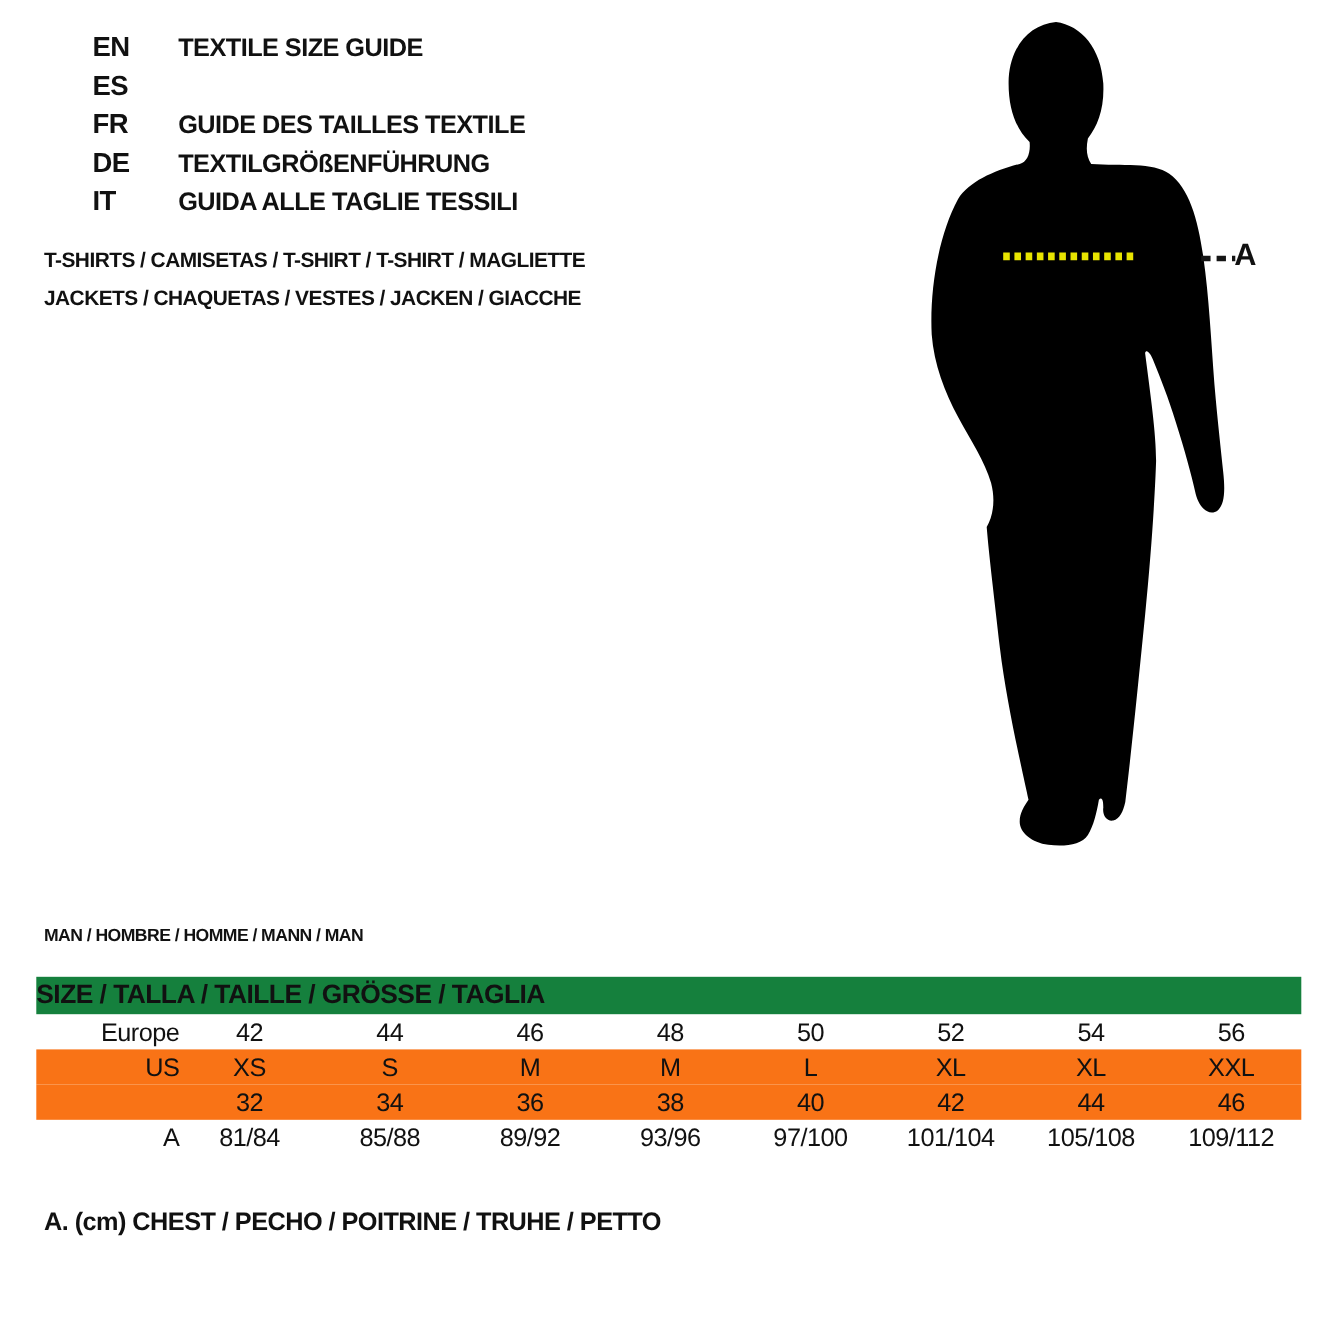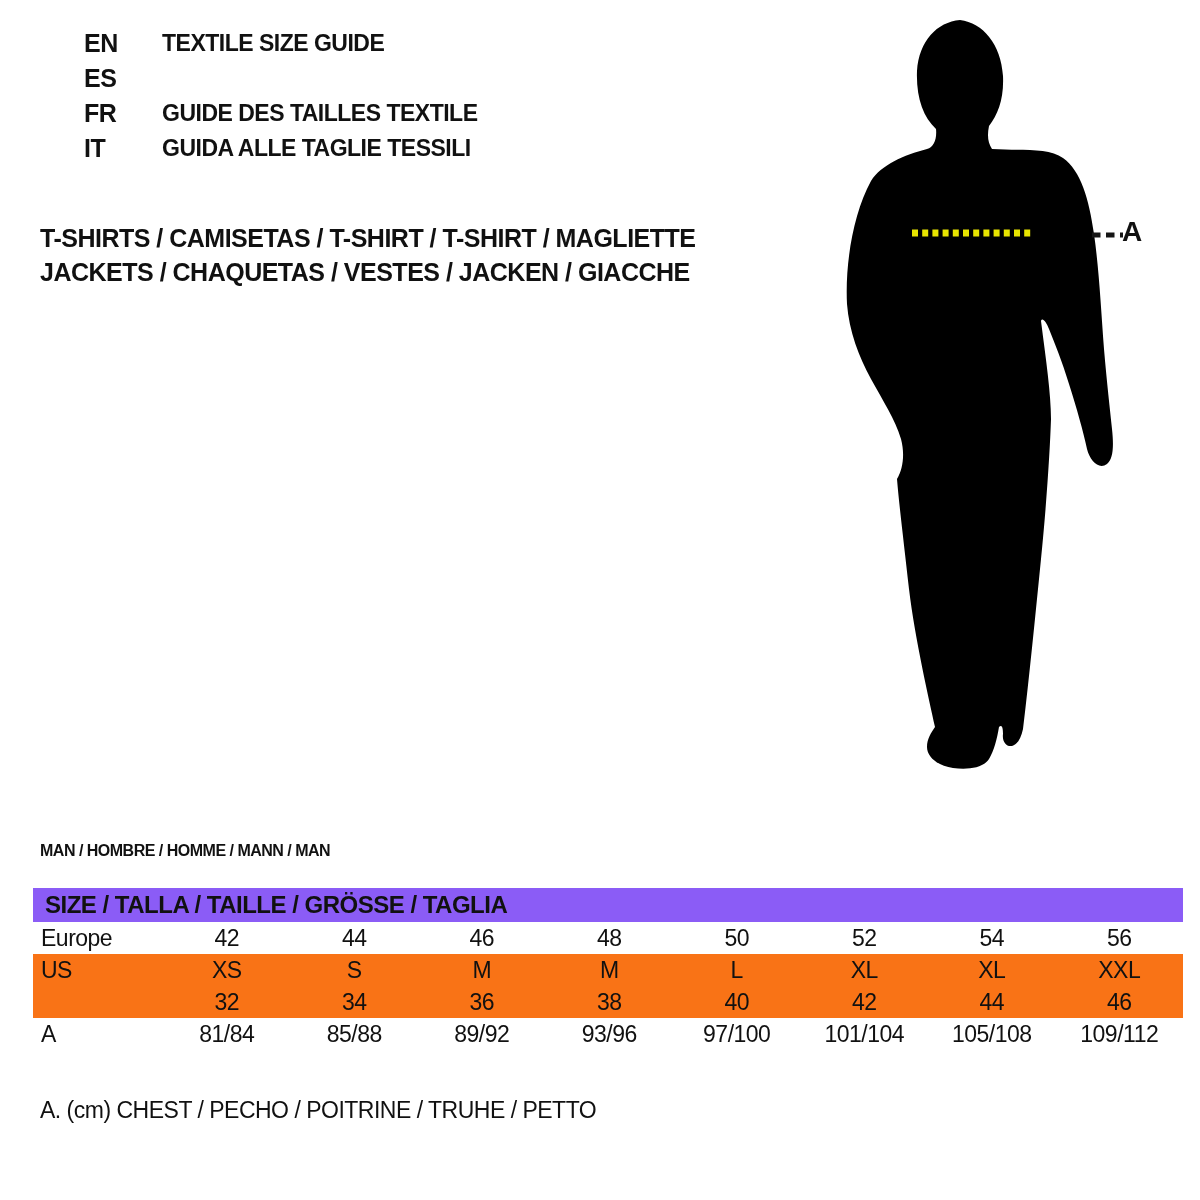--- a/index.html
+++ b/index.html
@@ -36,21 +36,21 @@
     white-space: nowrap;
   }
 
   
   .categories {
     position: absolute;
     left: 40px;
     top: 221px;
   }
   .category-line {
-    font-size: 25px;
+    font-size: 19px;
     font-weight: 700;
     letter-spacing: -0.5px;
     line-height: 34px;
     white-space: nowrap;
   }
 
   
   .figure-area {
     position: absolute;
     left: 820px;
@@ -81,72 +81,76 @@
   
   .size-table {
     position: absolute;
     left: 33px;
     top: 888px;
     width: 1150px;
   }
   .table-header {
     height: 34px;
     line-height: 34px;
-    background: #8b5cf6;
+    background: #15803d;
     font-size: 24px;
     font-weight: 700;
     letter-spacing: -0.5px;
-    padding-left: 12px;
+    padding-left: 0;
     white-space: nowrap;
   }
   .tr {
     display: flex;
     height: 32px;
     align-items: center;
   }
   .tr.shade { background: #f97316; }
   .td {
     flex: 1;
     text-align: center;
     font-size: 23px;
     font-weight: 400;
     letter-spacing: -0.5px;
     white-space: nowrap;
   }
   .td.label {
     flex: 0 0 130px;
-    text-align: left;
+    text-align: right;
     padding-left: 8px;
   }
 
   
   .footnote {
     position: absolute;
     left: 40px;
     top: 1097px;
     font-size: 23px;
-    font-weight: 400;
+    font-weight: 700;
     letter-spacing: -0.5px;
     white-space: nowrap;
   }
 </style>
 </head>
 <body>
 
 <div class="lang-list">
   <div class="lang-row">
     <span class="lang-code">EN</span>
     <span class="lang-label">TEXTILE SIZE GUIDE</span>
   </div>
   <div class="lang-row">
     <span class="lang-code">ES</span>
   </div>
   <div class="lang-row">
     <span class="lang-code">FR</span>
     <span class="lang-label">GUIDE DES TAILLES TEXTILE</span>
+  </div>
+  <div class="lang-row">
+    <span class="lang-code">DE</span>
+    <span class="lang-label">TEXTILGRÖßENFÜHRUNG</span>
   </div>
   <div class="lang-row">
     <span class="lang-code">IT</span>
     <span class="lang-label">GUIDA ALLE TAGLIE TESSILI</span>
   </div>
 </div>
 
 <div class="categories">
   <div class="category-line">T-SHIRTS / CAMISETAS / T-SHIRT / T-SHIRT / MAGLIETTE</div>
   <div class="category-line">JACKETS / CHAQUETAS / VESTES / JACKEN / GIACCHE</div>

